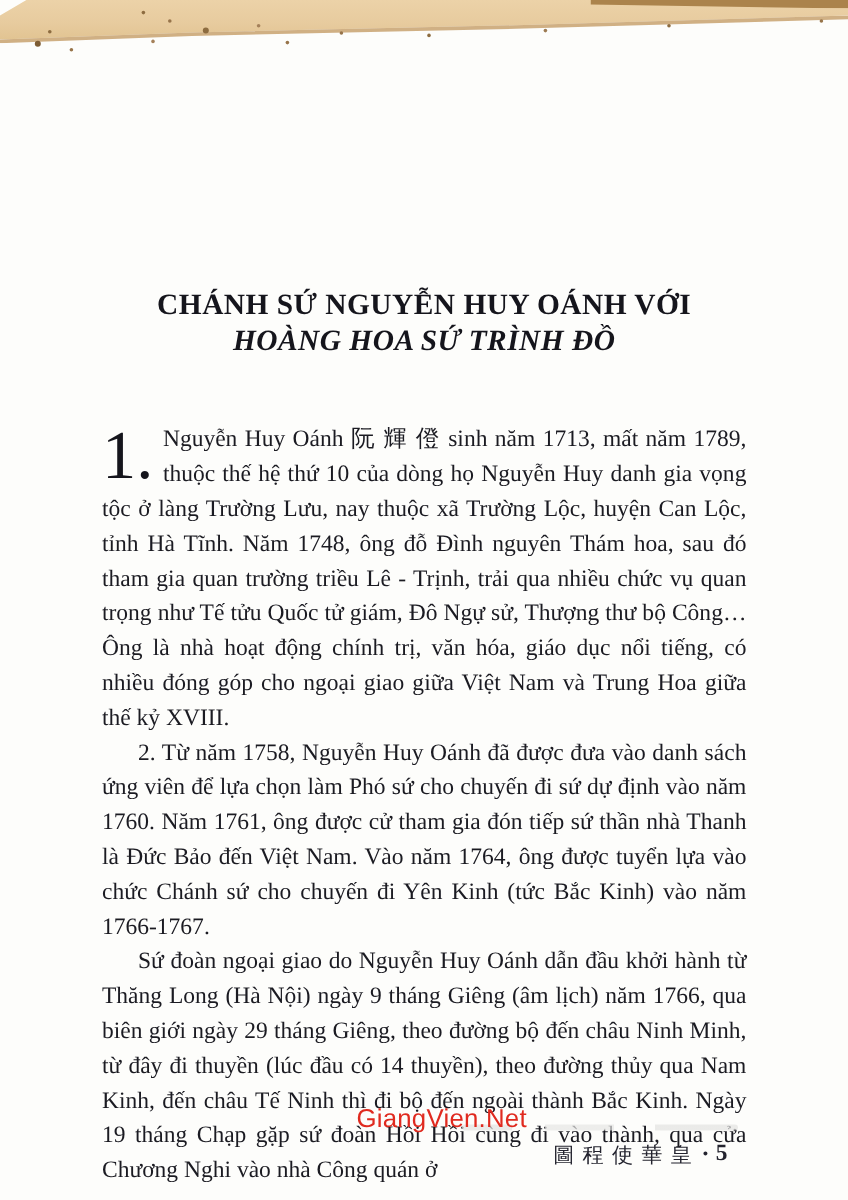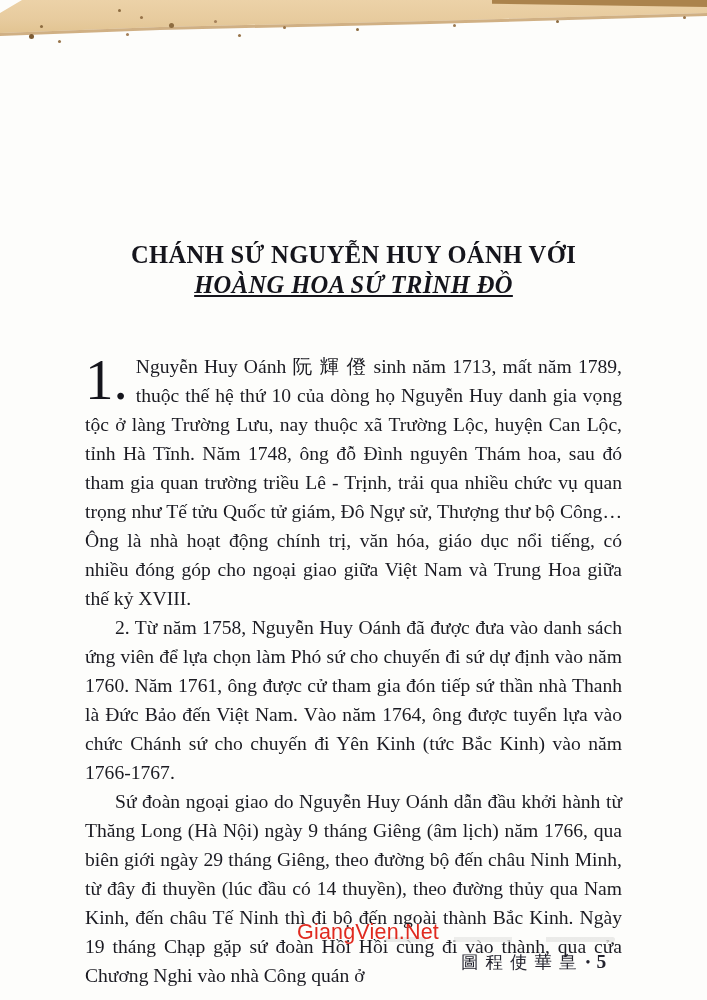--- a/index.html
+++ b/index.html
@@ -44,21 +44,21 @@
   .text-block {
     position: absolute; left: 85px; top: 240px; width: 537px;
   }
   .title { text-align: center; margin: 0 0 52px 0; }
   .title-line1 {
     font-size: 24.5px; font-weight: 700; line-height: 30px;
     letter-spacing: .4px; color: #15151c; display: block;
   }
   .title-line2 {
     font-size: 24.5px; font-weight: 700; font-style: italic; line-height: 30px;
-    letter-spacing: .4px; color: #15151c; display: block; text-decoration: underline;
+    letter-spacing: .4px; color: #15151c; display: block;
   }
   .body-copy p {
     margin: 0; font-size: 19.6px; line-height: 29px;
     text-align: justify; color: #1b1b22;
   }
   .body-copy p.indent { text-indent: 30px; }
   .dropcap {
     float: left;
     font-size: 57px; line-height: 50px;
     padding: 3px 8px 0 0;

